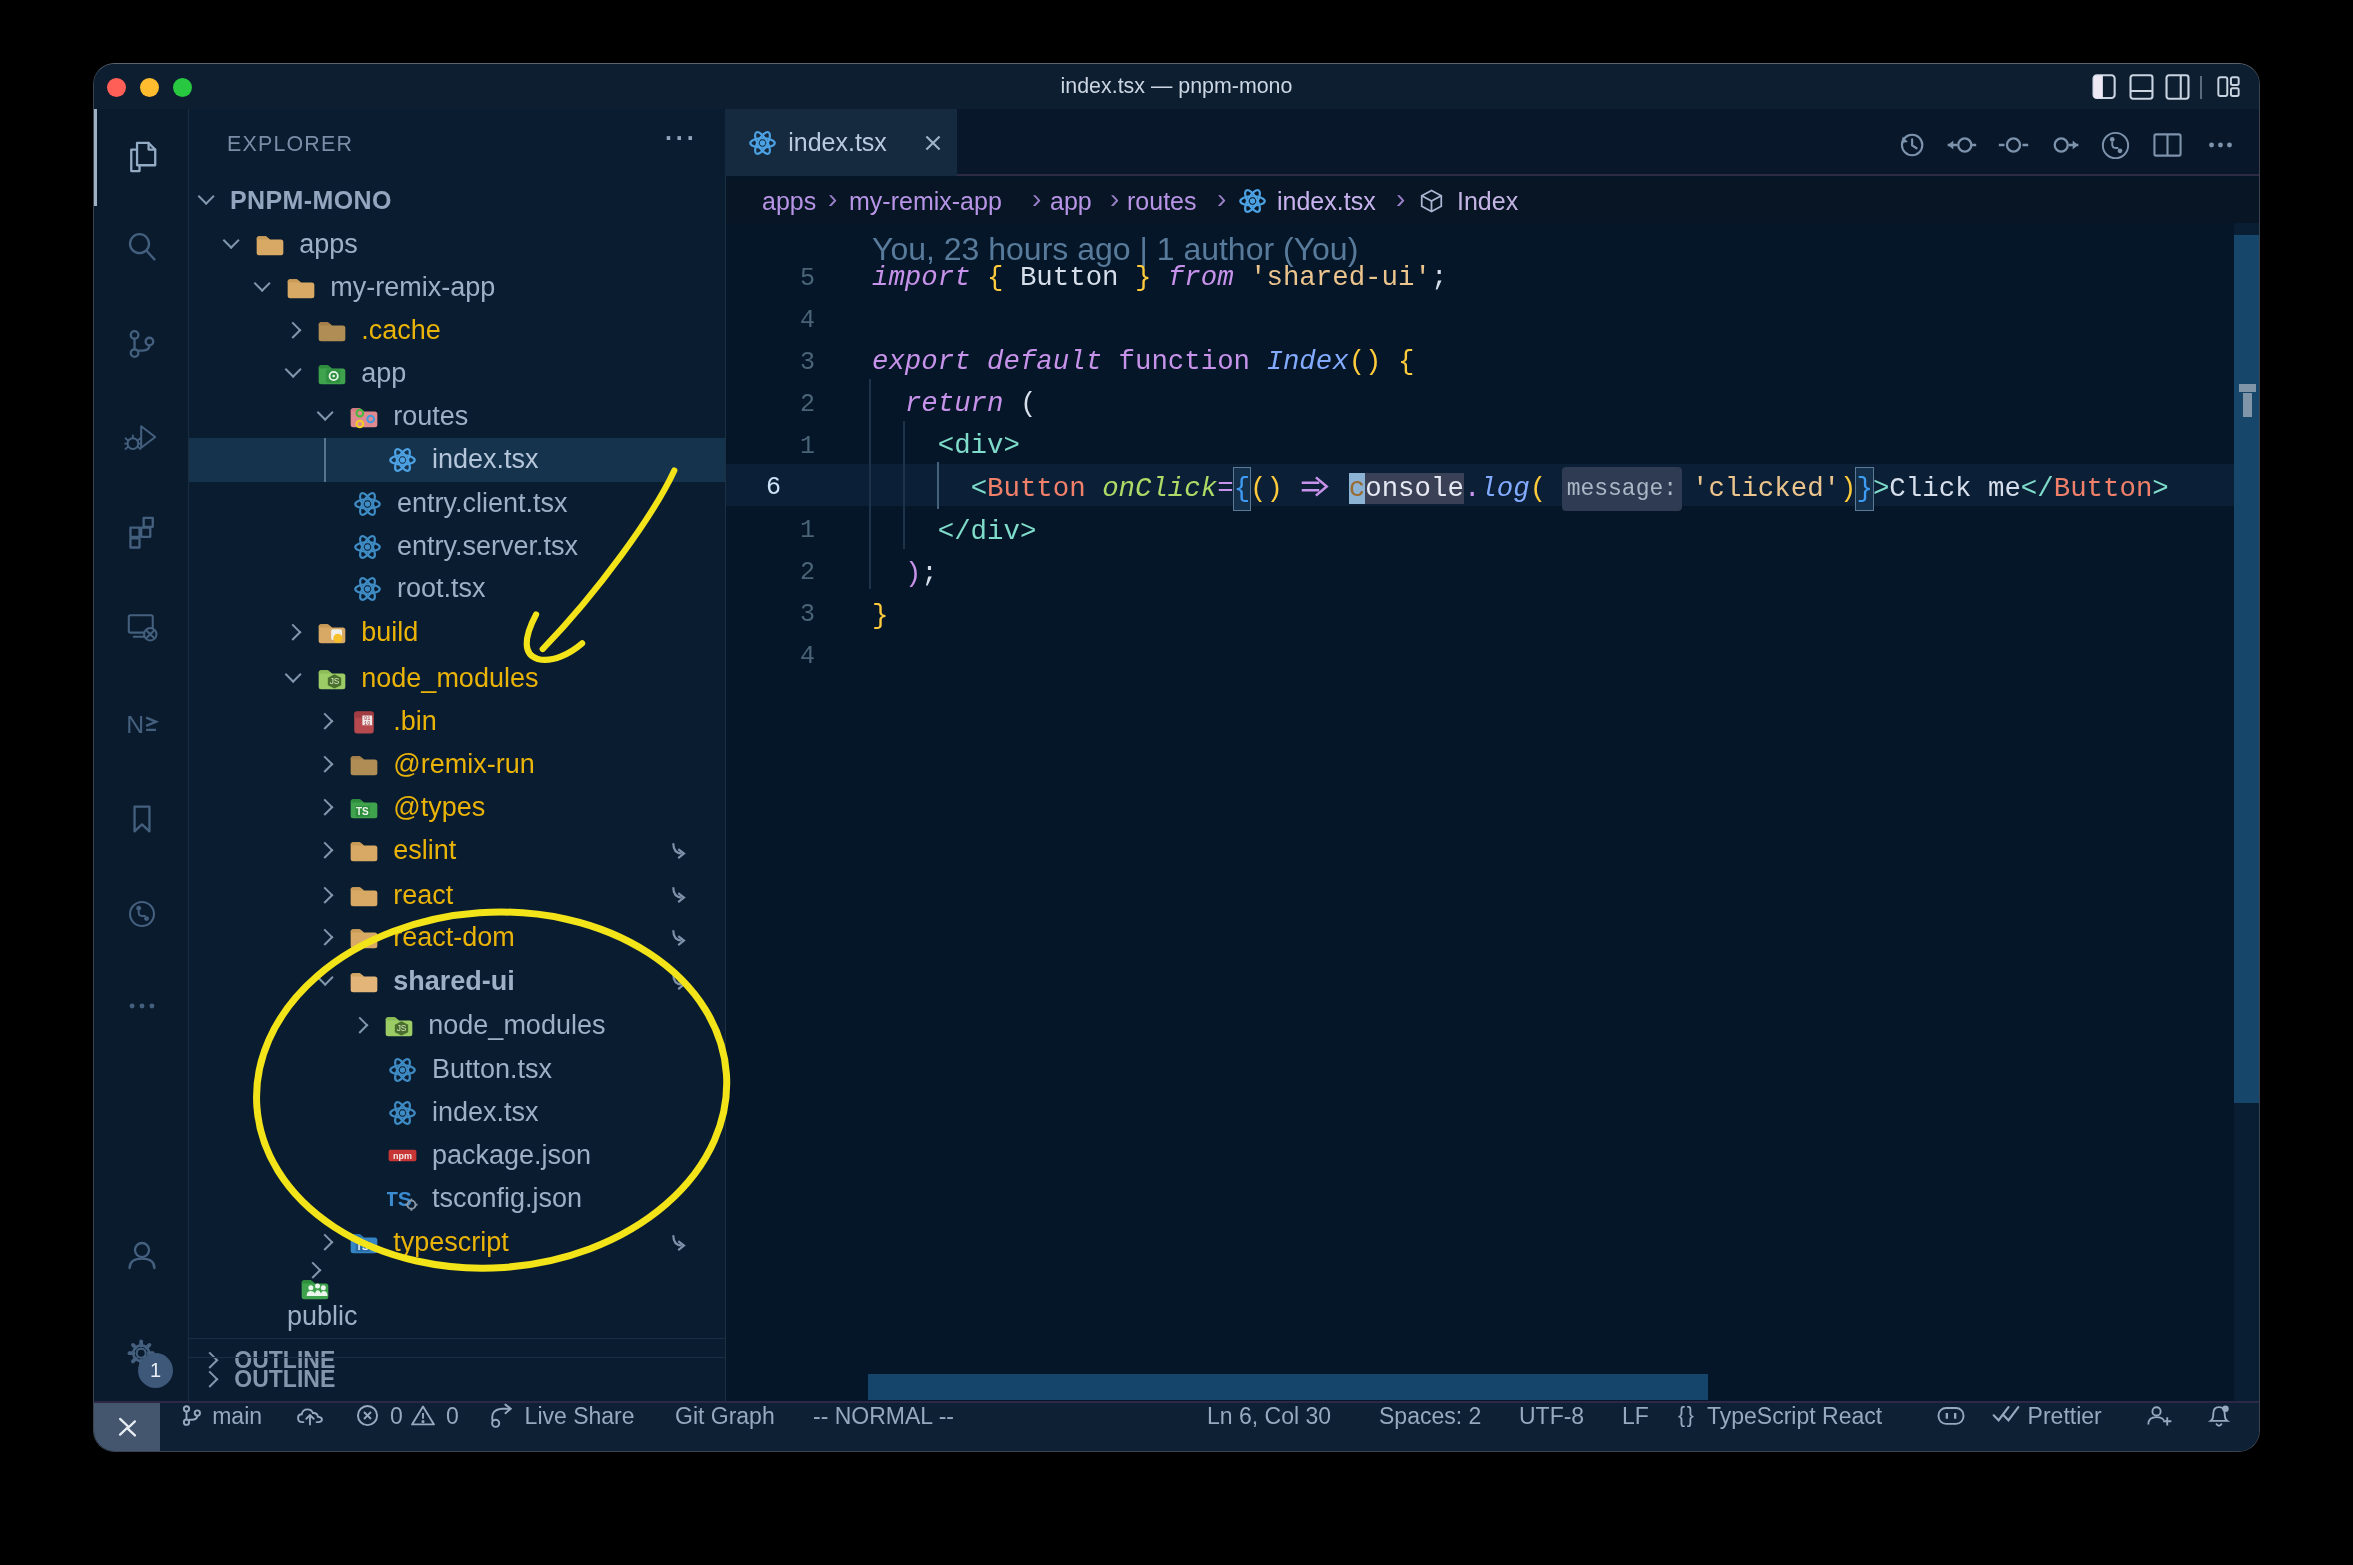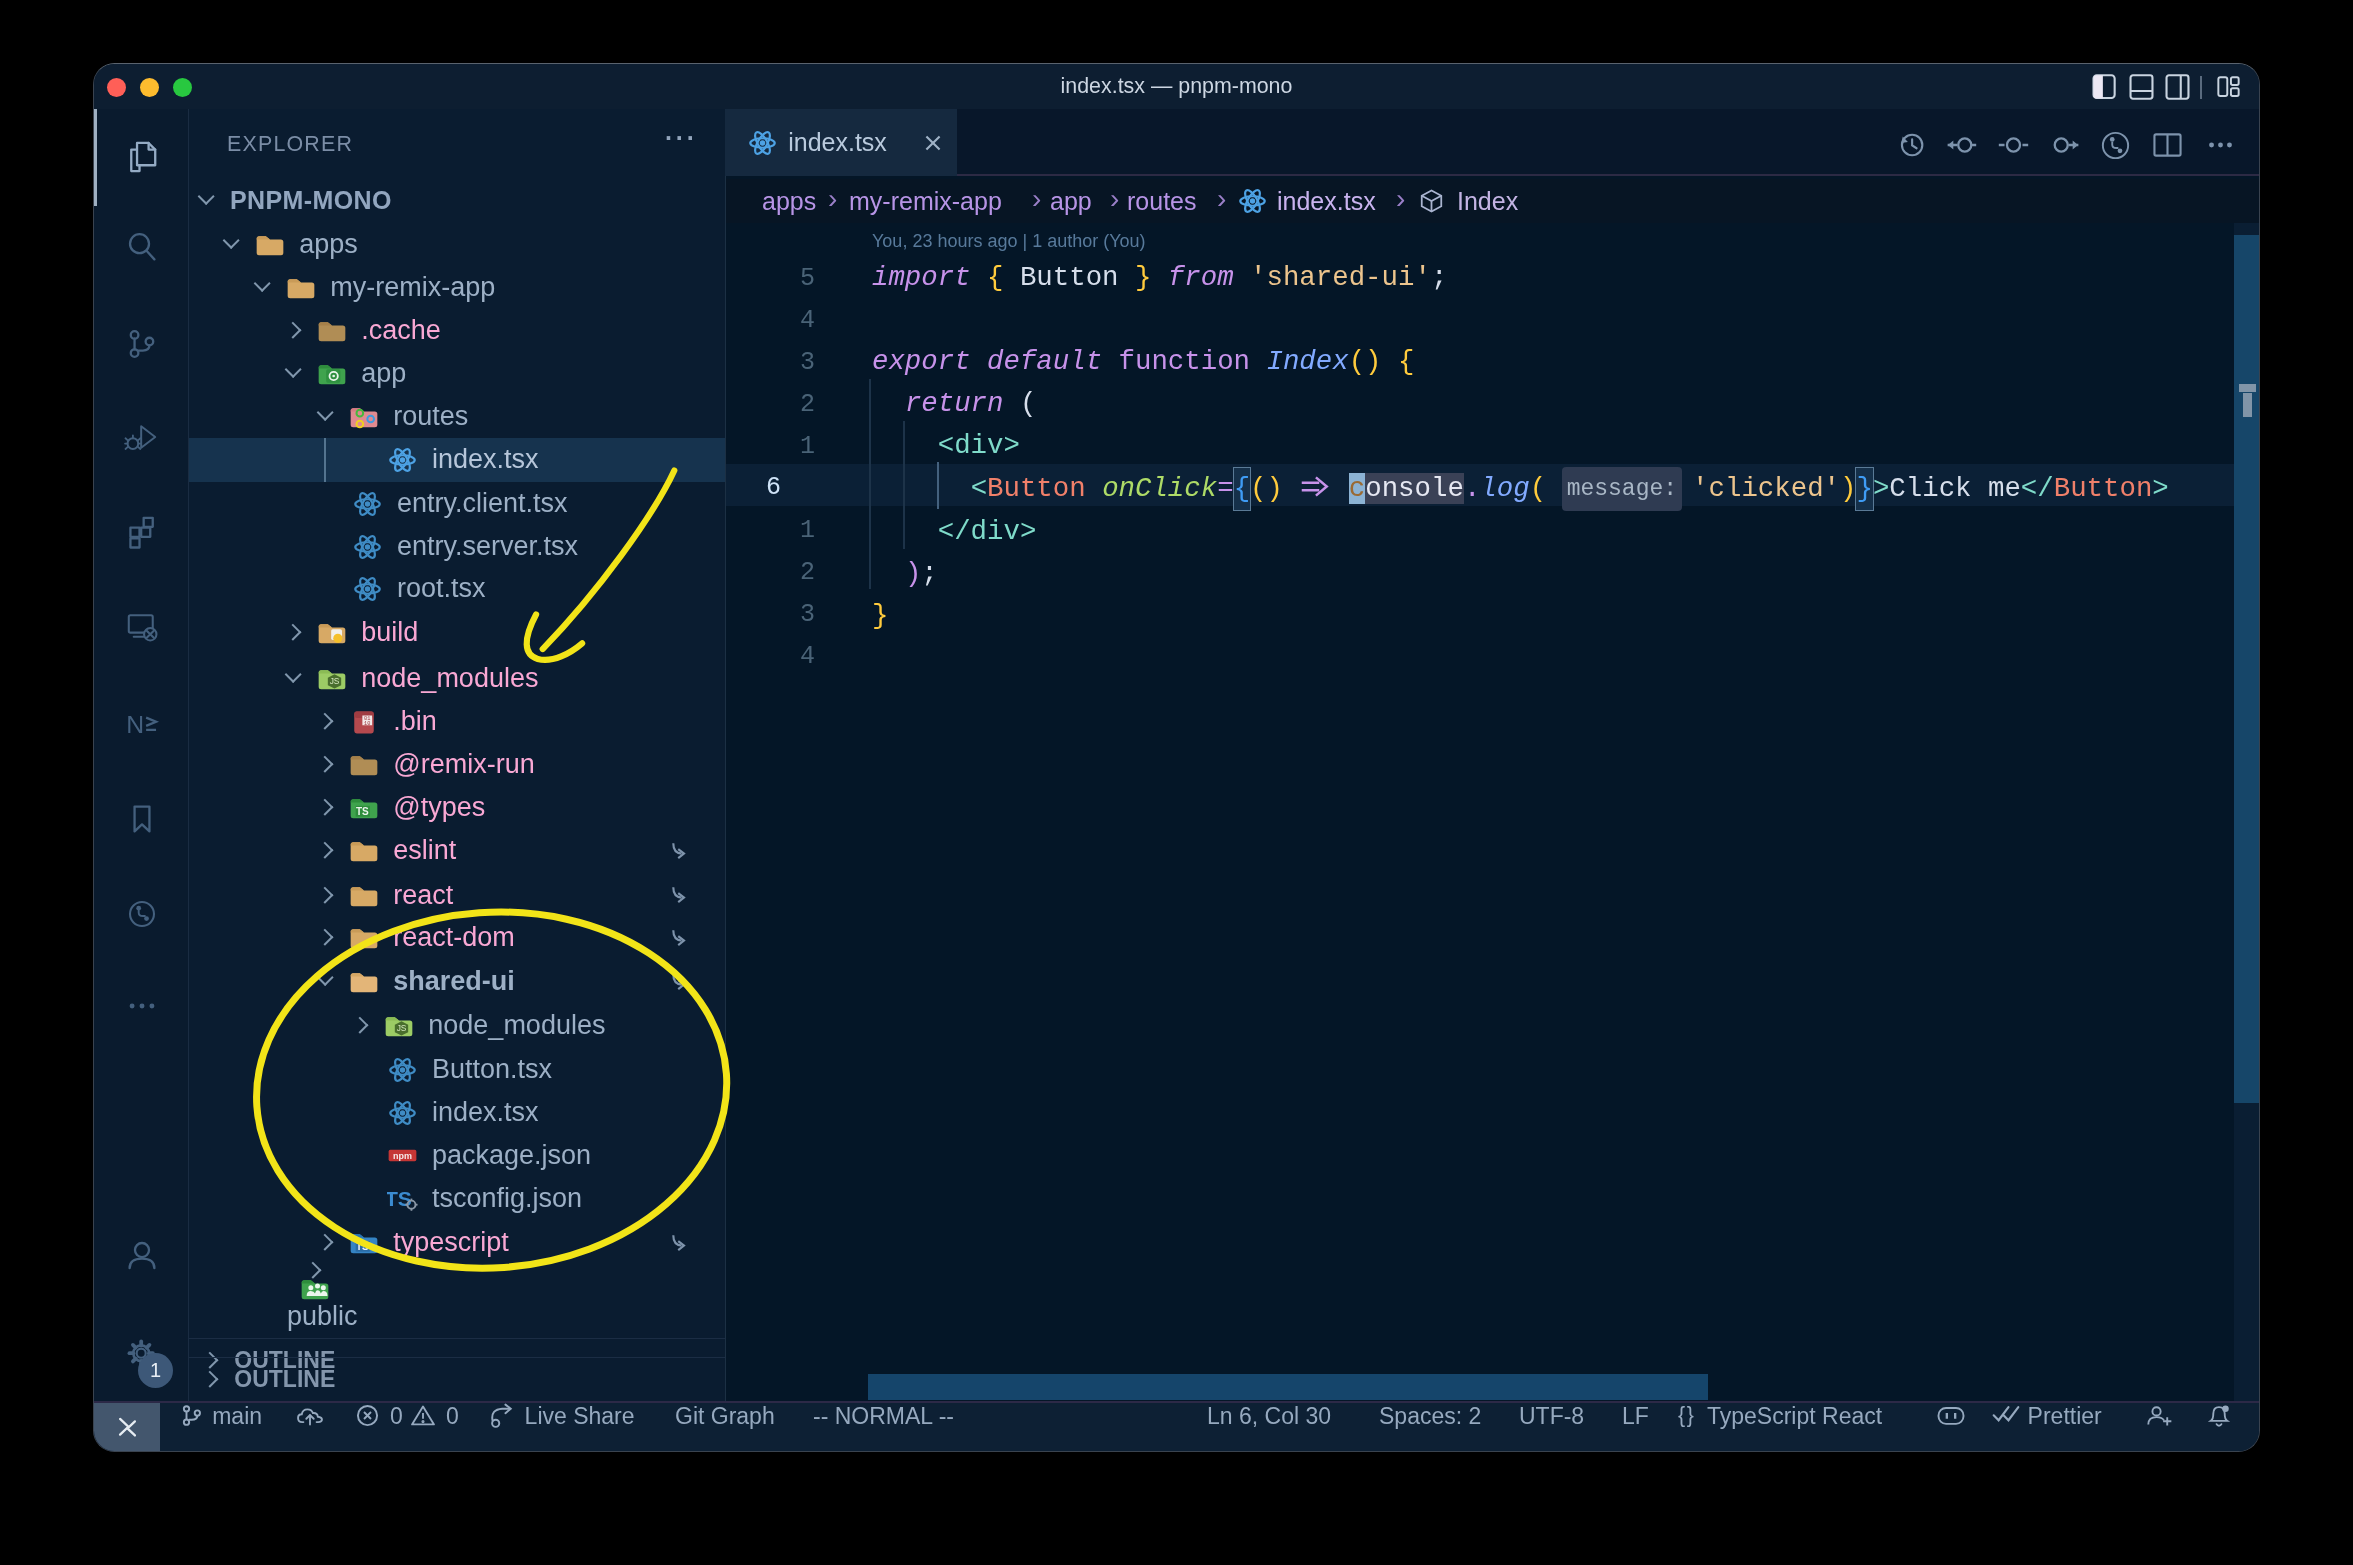--- a/index.html
+++ b/index.html
@@ -11,38 +11,38 @@
 #title{position:absolute;top:0;left:0;width:100%;height:45px;line-height:45px;text-align:center;color:#ccd6e2;font-size:21.4px;}
 
 #actbar{position:absolute;left:0;top:45px;width:95px;height:1292px;background:#0a1b2e;border-right:0.8px solid #1a2c42;}
 .ai{position:absolute;left:29px;width:38px;height:38px;}
 
 #sidebar{position:absolute;left:95px;top:45px;width:536px;height:1292px;background:#0a1c30;}
 #sbhead{position:absolute;left:38px;top:23px;color:#7b8da6;font-size:21.4px;letter-spacing:1.2px;}
 #sbdots{position:absolute;left:476px;top:15px;color:#93a5bc;font-size:25px;letter-spacing:2.5px;font-weight:bold;}
 .row{position:absolute;height:43px;display:flex;align-items:center;color:#9db0c6;font-size:27px;white-space:nowrap;}
 .row .ic{margin-right:14px;flex:none;display:flex;}
-.dim{color:#f9a8d4;}
+.dim{color:#eab308;}
 .cv,.cr{flex:none;display:inline-block;width:12.3px;height:12.3px;border-right:2.6px solid #8197ad;border-bottom:2.6px solid #8197ad;}
 .cv{transform:rotate(45deg) translate(-2.5px,-2.5px);margin-right:18px;}
 .cr{transform:rotate(-45deg);margin-right:18px;}
 .noch{display:inline-block;width:33px;flex:none;}
 #selrow{position:absolute;left:0;top:329px;width:536px;height:44px;background:#16334e;}
 .sephead{position:absolute;left:0;width:536px;height:44px;display:flex;align-items:center;color:#8496ac;font-size:23px;font-weight:bold;border-top:0.8px solid #1b2d44;}
 
 #edgroup{position:absolute;left:631px;top:45px;width:1536px;height:1292px;background:#041627;border-left:0.8px solid #1c3044;}
 #tabbar{position:absolute;left:0;top:0;width:100%;height:67px;background:#08172a;border-bottom:2.5px solid #2c2a44;}
 #tab1{position:absolute;left:-0.8px;top:0;width:232px;height:67px;background:#15293f;display:flex;align-items:center;}
 #tabname{position:absolute;left:63px;top:19px;color:#b9cadd;font-size:25px;}
 #tabx{position:absolute;left:193px;top:20px;width:28px;height:28px;color:#9fb2c6;}
 #crumbs{position:absolute;left:0;top:70px;width:100%;height:44px;background:#071524;display:flex;align-items:center;font-size:25px;color:#b794e6;}
 #crumbs .sep{color:#9a7fc8;font-size:28px;transform:translateY(-2.5px);}
 #editor{position:absolute;left:0;top:114px;width:100%;height:1179px;background:#041627;}
 #lineband{position:absolute;left:0;top:241px;width:1508px;height:42px;background:#0b2036;}
-#blame{position:absolute;left:146px;top:8.2px;color:#587a9b;font-size:18px;}
+#blame{position:absolute;left:146px;top:8.2px;color:#587a9b;font-size:32px;}
 #gutter{position:absolute;left:0;top:35px;width:89px;text-align:right;color:#4a6377;font-family:"Liberation Mono",monospace;font-size:25px;line-height:42px;white-space:pre;}
 #g6{position:absolute;left:40px;top:244px;line-height:normal;color:#cfe3f8;font-family:"Liberation Mono",monospace;font-size:25px;line-height:42px;}
 #code{position:absolute;left:146px;top:34px;font-family:"Liberation Mono",monospace;font-size:27.4px;line-height:42px;white-space:pre;color:#d6deeb;}
 .kw{color:#c792ea;font-style:italic;}
 .kwr{color:#c792ea;}
 .gold{color:#ffcb3d;}
 .bluei{color:#82aaff;font-style:italic;}
 .str{color:#ecc48d;}
 .mint{color:#7fdbca;}
 .salmon{color:#f0806a;}

